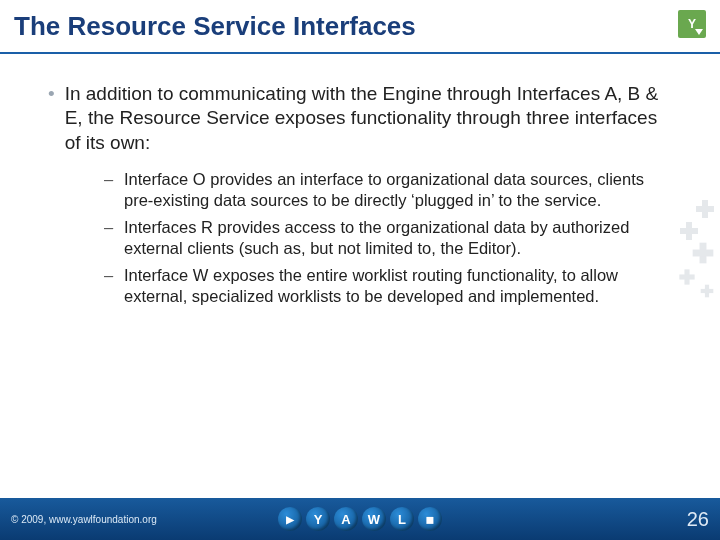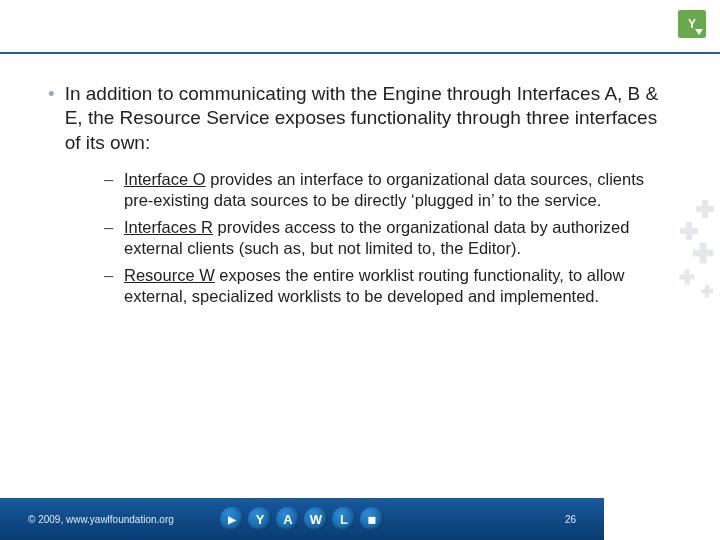--- a/index.html
+++ b/index.html
@@ -12,49 +12,50 @@
   .corner-logo { position: absolute; right: 14px; top: 10px; width: 28px; height: 28px; background: #6aa84f; border-radius: 2px; display: flex; align-items: center; justify-content: center; color: #fff; font-size: 12px; font-weight: bold; }
   .corner-logo .tri { width: 0; height: 0; border-left: 4px solid transparent; border-right: 4px solid transparent; border-top: 6px solid #fff; position: absolute; right: 3px; bottom: 3px; }
 
   
   .body { padding: 28px 48px 0 48px; }
   .bullet-top { display: flex; gap: 10px; font-size: 19px; color: #222; line-height: 1.28; }
   .bullet-top .dot { color: #9aa6b2; margin-top: 0; }
   .sub-list { margin: 14px 0 0 56px; }
   .sub-item { display: flex; gap: 8px; font-size: 16.5px; color: #222; line-height: 1.28; margin-bottom: 6px; }
   .sub-item .dash { color: #555; min-width: 12px; }
-  .iface { text-decoration: underline; }
+  .iface { }
 
   
   .deco { position: absolute; right: 0; top: 200px; width: 44px; height: 110px; opacity: .45; }
   .plus { position: absolute; width: 18px; height: 18px; }
   .plus::before, .plus::after { content: ""; position: absolute; background: #c6cdd4; }
   .plus::before { left: 6px; top: 0; width: 6px; height: 18px; }
   .plus::after  { left: 0; top: 6px; width: 18px; height: 6px; }
   .p1 { left: 20px; top: 0; }
   .p2 { left: 4px;  top: 22px; }
   .p3 { left: 18px; top: 44px; transform: scale(1.15); }
   .p4 { left: 2px;  top: 68px; transform: scale(.85); }
   .p5 { left: 22px; top: 82px; transform: scale(.7); }
 
   
-  .footer { position: absolute; left: 0; bottom: 0; width: 604px; height: 42px;
+  .footer { position: absolute; left: 0; bottom: 0; width: 720px; height: 42px;
             background: linear-gradient(#185a9c, #0a3b72);
-            display: flex; align-items: center; color: #dbe9f6; font-size: 10px; padding: 0 28px; }
+            display: flex; align-items: center; color: #dbe9f6; font-size: 10px; padding: 0 11px; }
   .footer-left { flex: 1; }
   .logo-row { display: flex; align-items: center; gap: 4px; position: absolute; left: 50%; transform: translateX(-50%); }
   .logo-ball { width: 24px; height: 24px; border-radius: 50%; background: radial-gradient(circle at 35% 30%, #2c8cd8, #0b4c87); display: flex; align-items: center; justify-content: center; color: #fff; font-weight: bold; font-size: 13px; box-shadow: inset -2px -2px 3px rgba(0,0,0,.35); }
   .logo-ball.play { font-size: 10px; }
-  .pagenum { margin-left: auto; font-size: 10px; color: #dfeaf5; }
+  .pagenum { margin-left: auto; font-size: 20px; color: #dfeaf5; }
 </style>
 </head>
 <body>
 
 <div class="slide">
   <div class="title-bar">
+    <h1>The Resource Service Interfaces</h1>
     <div class="corner-logo">
       <span>Y</span>
       <span class="tri"></span>
     </div>
   </div>
 
   <div class="body">
     <div class="bullet-top">
       <span class="dot">•</span>
       <span>In addition to communicating with the Engine through Interfaces A, B &amp; E, the Resource Service exposes functionality through three interfaces of its own:</span>
@@ -63,21 +64,21 @@
       <div class="sub-item">
         <span class="dash">–</span>
         <span><span class="iface">Interface O</span><span> provides an interface to organizational data sources, clients pre-existing data sources to be directly ‘plugged in’ to the service.</span></span>
       </div>
       <div class="sub-item">
         <span class="dash">–</span>
         <span><span class="iface">Interfaces R</span><span> provides access to the organizational data by authorized external clients (such as, but not limited to, the Editor).</span></span>
       </div>
       <div class="sub-item">
         <span class="dash">–</span>
-        <span><span class="iface">Resource W</span><span> exposes the entire worklist routing functionality, to allow external, specialized worklists to be developed and implemented.</span></span>
+        <span><span class="iface">Interface W</span><span> exposes the entire worklist routing functionality, to allow external, specialized worklists to be developed and implemented.</span></span>
       </div>
     </div>
   </div>
 
   <div class="deco">
     <div class="plus p1"></div>
     <div class="plus p2"></div>
     <div class="plus p3"></div>
     <div class="plus p4"></div>
     <div class="plus p5"></div>

